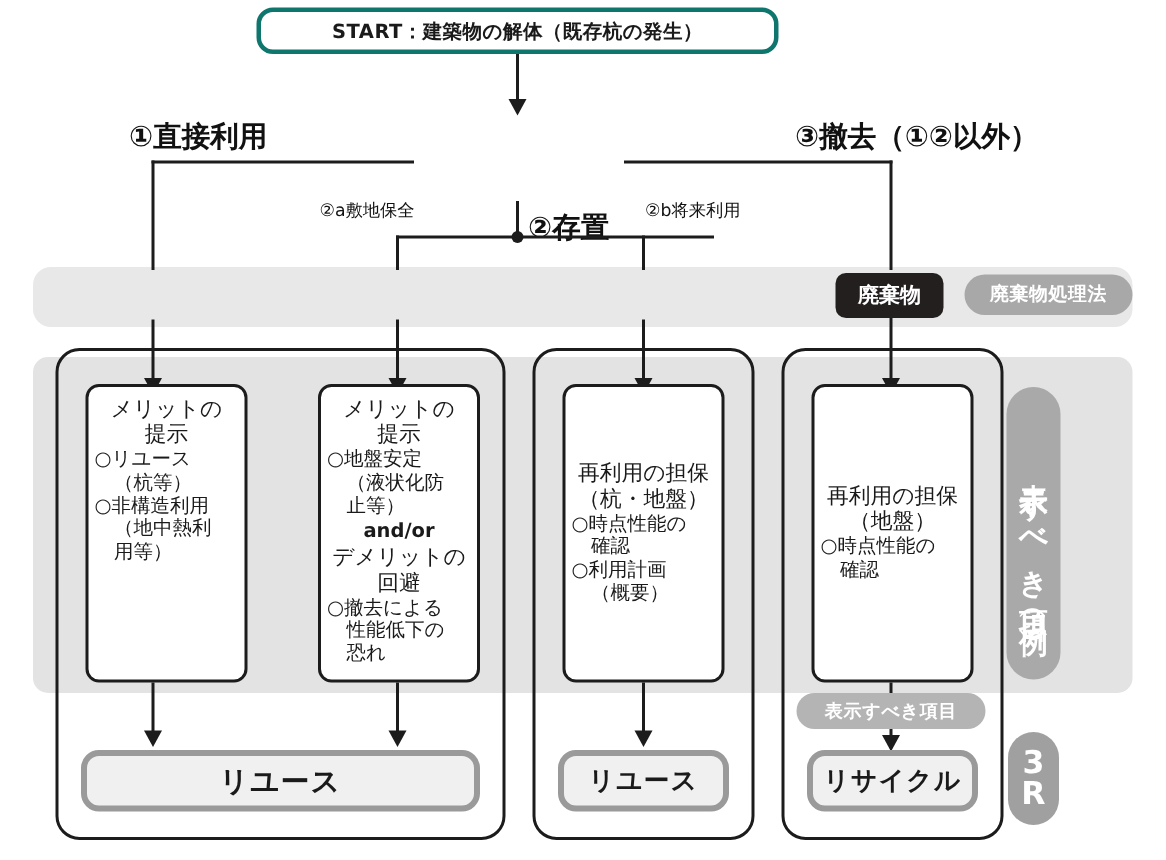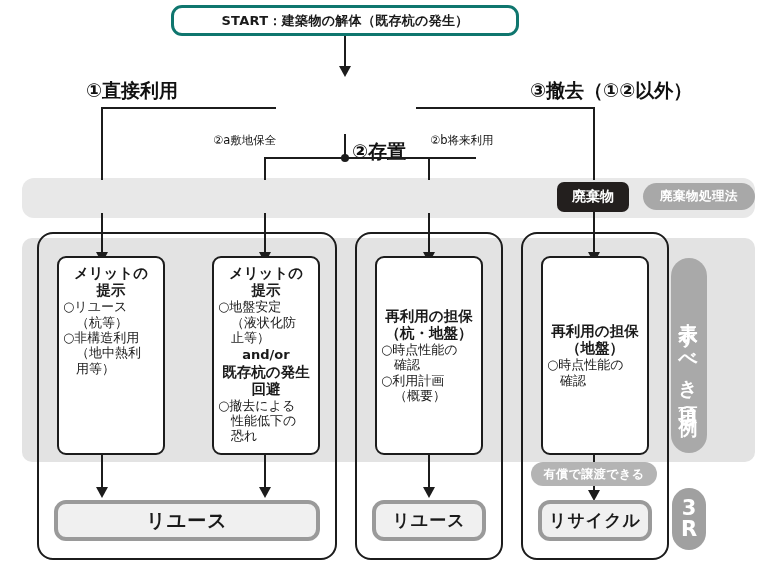--- a/index.html
+++ b/index.html
@@ -118,21 +118,21 @@
     font-size:11.5px;white-space:nowrap;color:#111;
   }
   .mid-label{
     font-size:19px;font-weight:bold;white-space:nowrap;color:#111;margin-top:11px;
   }
   .box-inner{
     display:flex;flex-direction:column;align-items:center;
     justify-content:center;width:100%;
     line-height:1.18;
   }
-  .bx-head{font-size:14.5px;font-weight:bold;text-align:center;}
+  .bx-head{font-size:14.5px;font-weight:normal;text-align:center;}
   .bx-and{font-size:13px;font-weight:bold;text-align:left;margin:2px 0 1px;}
   .bx-item{
     font-size:13px;text-align:left;width:100%;
     padding-left:4px;box-sizing:border-box;
   }
   .bx-cont{
     font-size:13px;text-align:left;width:100%;
     padding-left:17px;box-sizing:border-box;
   }
 
@@ -226,21 +226,21 @@
   </div>
 
   <div class="abs whitebox" style="left:212px;top:256px;width:108px;height:199px;align-items:flex-start;padding-top:7px;">
     <div class="box-inner">
       <div class="bx-head">メリットの</div>
       <div class="bx-head">提示</div>
       <div class="bx-item">○地盤安定</div>
       <div class="bx-cont">（液状化防</div>
       <div class="bx-cont">止等）</div>
       <div class="bx-and">and/or</div>
-      <div class="bx-head">既存杭の発生</div>
+      <div class="bx-head">デメリットの</div>
       <div class="bx-head">回避</div>
       <div class="bx-item">○撤去による</div>
       <div class="bx-cont">性能低下の</div>
       <div class="bx-cont">恐れ</div>
     </div>
   </div>
 
   <div class="abs whitebox" style="left:375px;top:256px;width:108px;height:199px;">
     <div class="box-inner">
       <div class="bx-head">再利用の担保</div>
@@ -270,21 +270,21 @@
 
   <div class="abs vline" style="left:264px;top:455px;height:36px;"></div>
   <div class="abs arrowhead" style="left:259px;top:487px;"></div>
 
   <div class="abs vline" style="left:428px;top:455px;height:36px;"></div>
   <div class="abs arrowhead" style="left:423px;top:487px;"></div>
 
   <div class="abs vline" style="left:593px;top:455px;height:8px;"></div>
 
   <div class="abs pill light" style="left:531px;top:462px;width:126px;height:24px;font-size:12px;">
-    <span>有償で譲渡できる</span>
+    <span>表示すべき項目</span>
   </div>
 
   <div class="abs vline" style="left:593px;top:486px;height:8px;"></div>
   <div class="abs arrowhead" style="left:588px;top:490px;"></div>
 
   <div class="abs greybtn" style="left:54px;top:500px;width:266px;height:41px;">
     <span>リユース</span>
   </div>
 
   <div class="abs greybtn small" style="left:372px;top:500px;width:114px;height:41px;">

